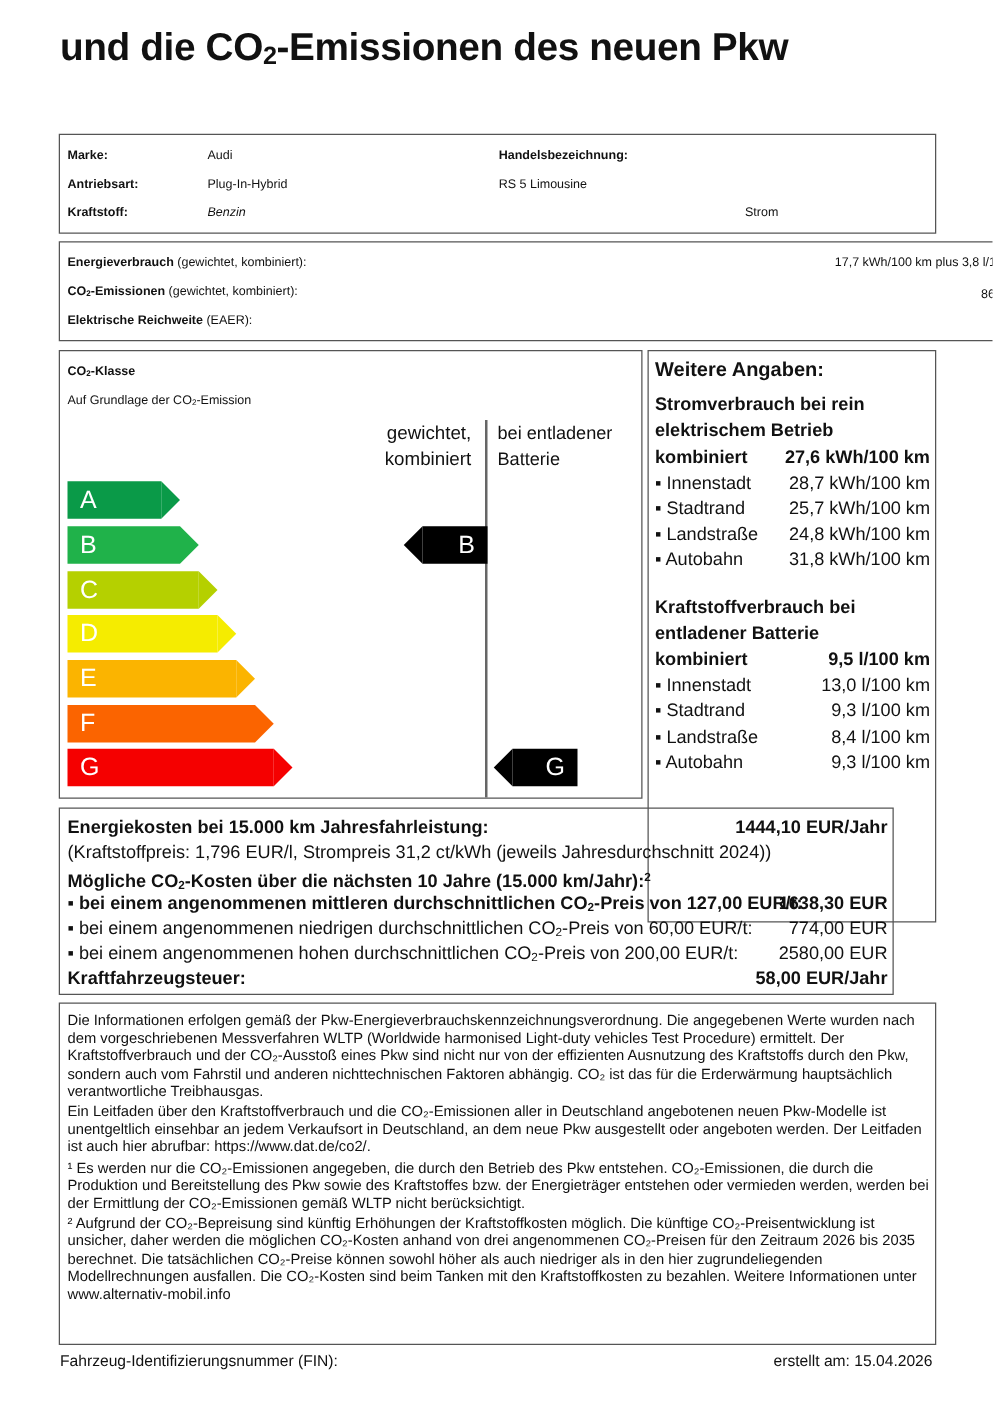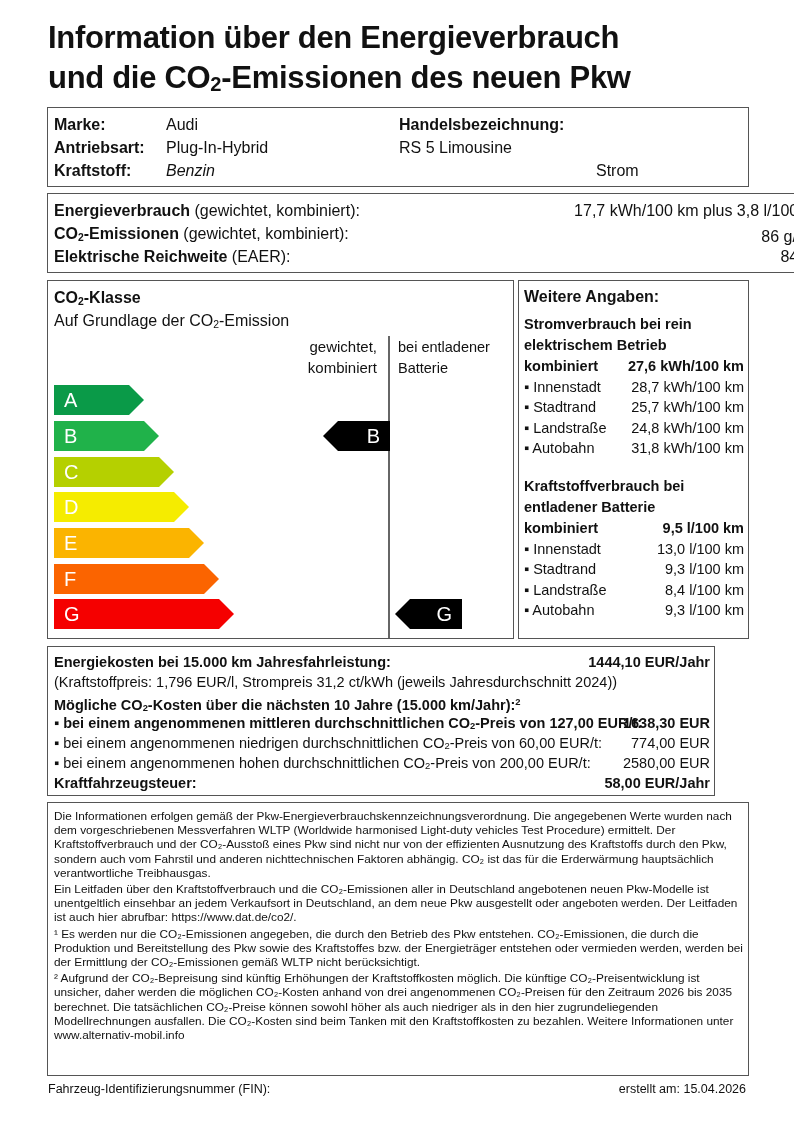--- a/index.html
+++ b/index.html
@@ -3,44 +3,43 @@
 <meta charset="utf-8">
 <style>
   * { box-sizing: border-box; margin: 0; padding: 0; }
   html, body { width: 794px; height: 1123px; background: #fff; overflow: hidden; }
   body { font-family: "Liberation Sans", sans-serif; color: #111; position: relative; }
   .title { position: absolute; left: 48px; top: 18px; font-size: 31px; font-weight: bold; line-height: 40px; letter-spacing: -0.3px; }
   .box { position: absolute; border: 1.5px solid #555; }
   .b1 { left: 47px; top: 107px; width: 702px; height: 80px; }
   .b2 { left: 47px; top: 193px; width: 782px; height: 80px; }
   .b3 { left: 47px; top: 280px; width: 467px; height: 359px; }
-  .b4 { left: 518px; top: 280px; width: 231px; height: 359px; }
+  .b4 { left: 518px; top: 280px; width: 231px; height: 458px; }
   .b5 { left: 47px; top: 646px; width: 668px; height: 150px; }
   .b6 { left: 47px; top: 802px; width: 702px; height: 274px; }
-  .row { position: absolute; font-size: 16px; line-height: 22px; white-space: nowrap; }
+  .row { position: absolute; font-size: 10px; line-height: 22px; white-space: nowrap; }
   .bold { font-weight: bold; }
   .it { font-style: italic; }
   .r { text-align: right; }
   .sub { font-size: 0.65em; vertical-align: -0.15em; }
   .sup { font-size: 0.65em; vertical-align: 0.5em; }
   .vline { position: absolute; left: 340px; top: 55px; width: 1.5px; height: 302px; background: #666; }
   .bar { position: absolute; left: 6px; height: 30px; color: #fff; font-size: 20px; line-height: 30px; padding-left: 10px; }
   .bar::after { content: ""; position: absolute; right: -15px; top: 0; border-top: 15px solid transparent; border-bottom: 15px solid transparent; border-left: 15px solid var(--c); }
   .arrow { position: absolute; height: 30px; width: 52px; background: #000; color: #fff; font-size: 20px; line-height: 30px; text-align: right; padding-right: 10px; }
   .arrow::before { content: ""; position: absolute; left: -15px; top: 0; border-top: 15px solid transparent; border-bottom: 15px solid transparent; border-right: 15px solid #000; }
   .side { position: absolute; font-size: 14.5px; line-height: 20.5px; white-space: nowrap; }
   .small { position: absolute; left: 6px; top: 6px; width: 690px; font-size: 11.8px; line-height: 14.2px; }
   .small p { margin-bottom: 2px; }
   .foot { position: absolute; top: 1082px; font-size: 12.5px; }
 </style>
 </head>
 <body>
 
 <div class="title">
-  <div>Information über den Energieverbrauch</div>
   <div><span>und die CO</span><span class="sub">2</span><span>-Emissionen des neuen Pkw</span></div>
 </div>
 
 <div class="box b1">
   <div class="row bold" style="left:6px;top:6px">Marke:</div>
   <div class="row" style="left:118px;top:6px">Audi</div>
   <div class="row bold" style="left:6px;top:29px">Antriebsart:</div>
   <div class="row" style="left:118px;top:29px">Plug-In-Hybrid</div>
   <div class="row bold" style="left:6px;top:52px">Kraftstoff:</div>
   <div class="row it" style="left:118px;top:52px">Benzin</div>

